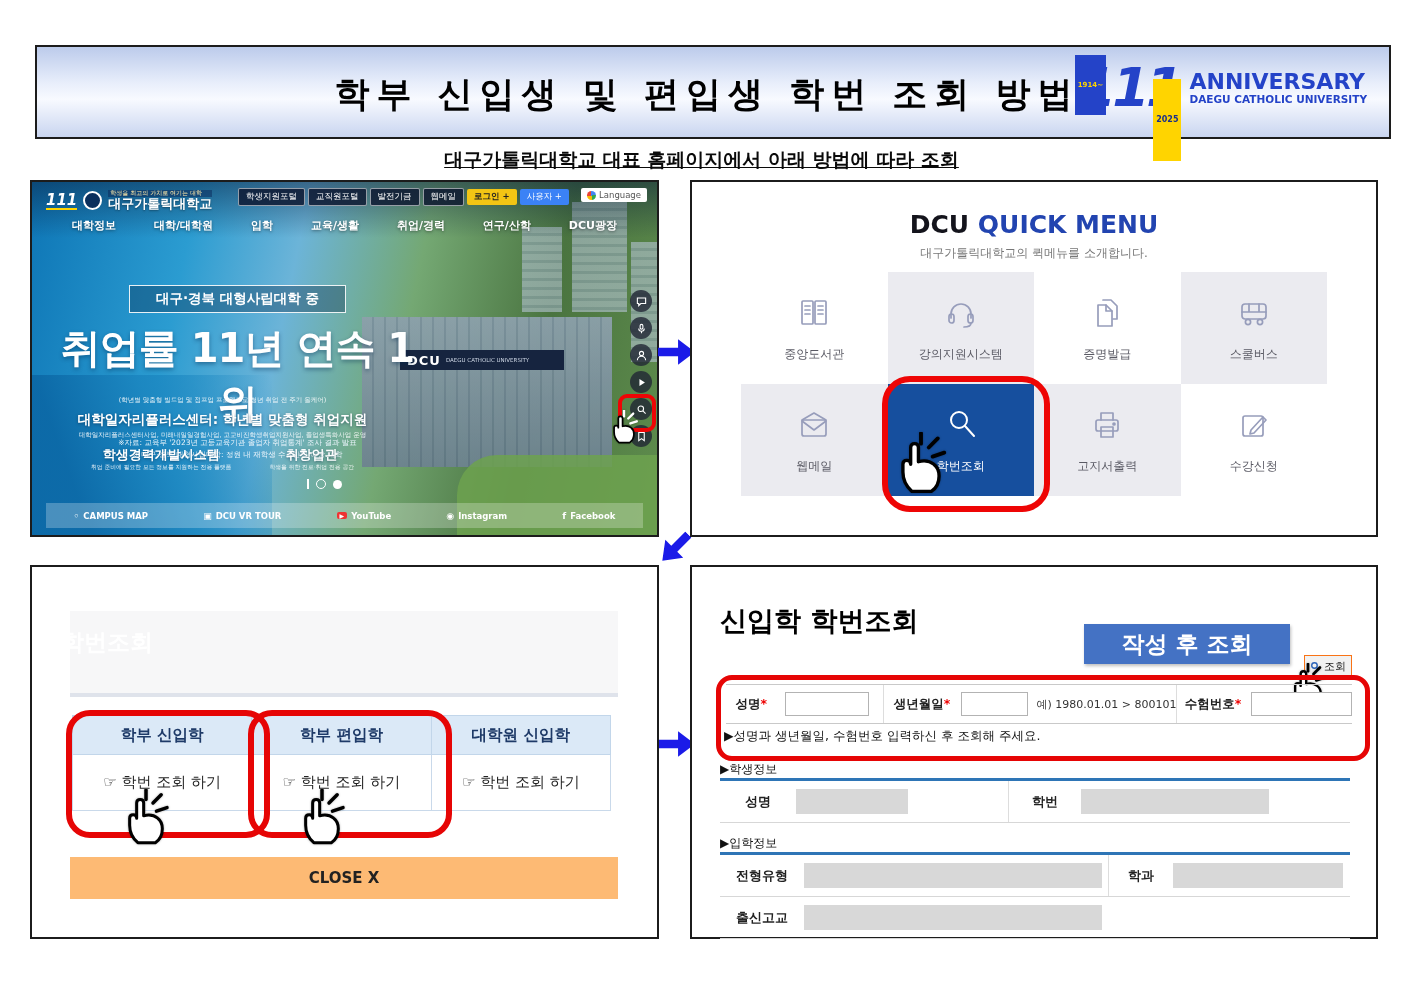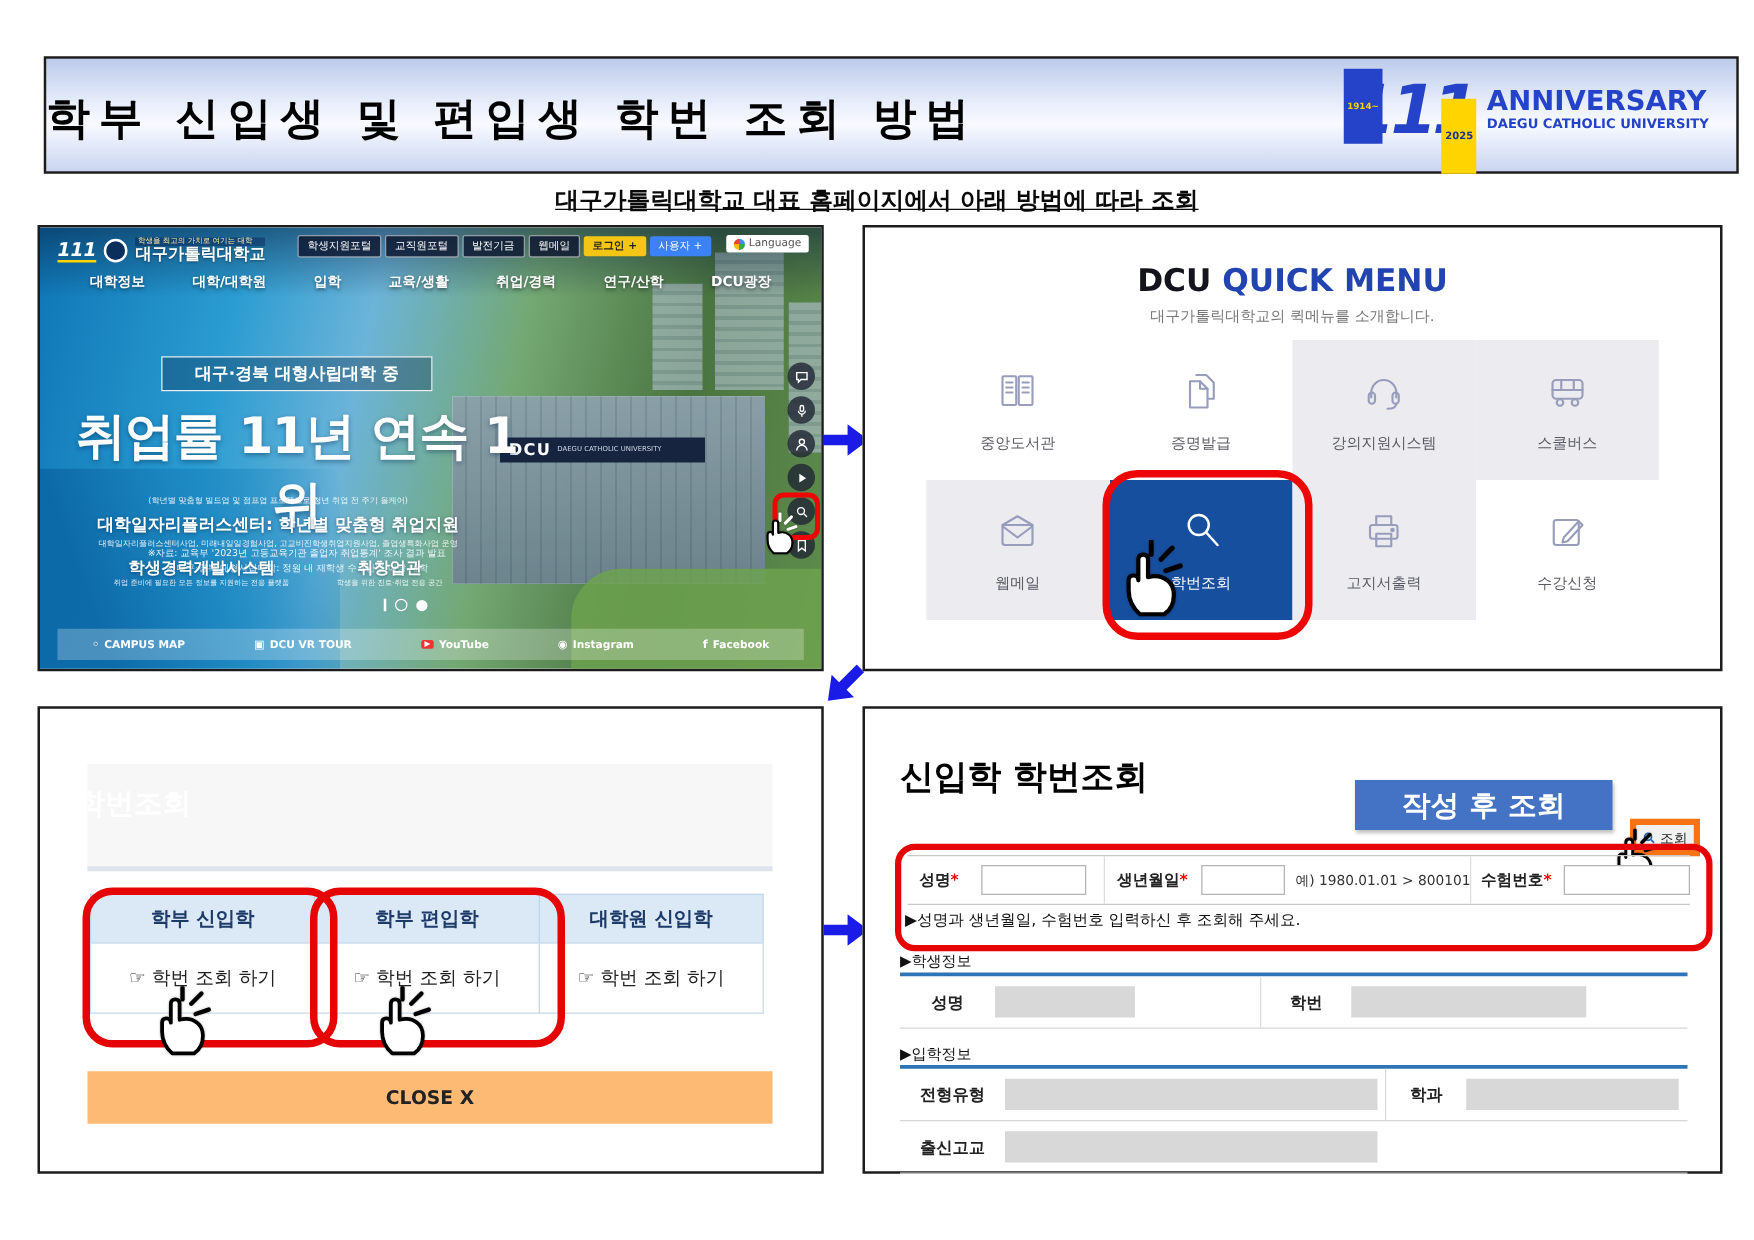--- a/index.html
+++ b/index.html
@@ -3,26 +3,26 @@
 <meta charset="utf-8">
 <style>
   html,body{margin:0;padding:0;background:#fff;}
   #canvas{position:relative;width:1403px;height:992px;background:#fff;overflow:hidden;
           font-family:"DejaVu Sans","Liberation Sans",sans-serif;color:#111;}
   .abs{position:absolute;}
 
   
   .header-box{left:35px;top:45px;width:1352px;height:90px;border:2px solid #1c1c1c;
     background:linear-gradient(180deg,#bccbeb 0%,#e8eefb 40%,#f8faff 58%,#c9d5f0 100%);}
-  .header-title{left:0;right:12px;top:24px;text-align:left;font-size:35px;font-weight:900;
+  .header-title{left:0;right:12px;top:24px;text-align:center;font-size:35px;font-weight:900;
     letter-spacing:7px;color:#000;}
   .anniv{right:22px;top:12px;display:flex;align-items:center;gap:10px;}
   .anniv-111{font-size:54px;line-height:58px;font-weight:900;font-style:italic;color:#2443c8;position:relative;letter-spacing:-4px;}
   .anniv-badge{position:absolute;right:-2px;top:20px;background:#ffd400;color:#1a2f8a;font-size:8px;
-    font-style:normal;font-weight:bold;padding:1px 3px;letter-spacing:0;text-align:center;}
+    font-style:normal;font-weight:bold;padding:12px 3px;letter-spacing:0;text-align:center;}
   .anniv-since{position:absolute;left:-4px;bottom:2px;background:#2443c8;color:#ffd400;font-size:7px;
     font-style:normal;padding:1px 3px;letter-spacing:0;}
   .anniv-col{display:flex;flex-direction:column;line-height:1.1;}
   .anniv-l1{font-size:22px;font-weight:900;color:#2443c8;}
   .anniv-l2{font-size:10.5px;font-weight:bold;color:#2443c8;}
   .subtitle{left:0;right:0;top:147px;text-align:center;font-size:19px;font-weight:bold;color:#0a0a0a;text-decoration:underline;}
 
   
   .panel{position:absolute;border:2px solid #1c1c1c;background:#fff;}
   #panel-home{left:30px;top:180px;width:625px;height:353px;overflow:hidden;}
@@ -120,21 +120,21 @@
   .pp-td{flex:1;height:55px;background:#fff;border:1px solid #c9d9ea;border-top:none;display:flex;
     align-items:center;justify-content:center;font-size:15px;color:#222;margin-right:-1px;}
   .pp-ring{width:192px;height:116px;border:6px solid #e60505;border-radius:24px;}
   .pp-close{left:38px;top:290px;width:548px;height:42px;background:#fdba74;display:flex;align-items:center;
     justify-content:center;font-size:15px;font-weight:900;color:#222;}
 
   
   .lk-title{left:28px;top:36px;font-size:27px;font-weight:900;color:#000;}
   .lk-cta{left:392px;top:57px;width:206px;height:40px;background:#4472c4;color:#fff;display:flex;
     align-items:center;justify-content:center;font-size:23px;font-weight:bold;box-shadow:1px 2px 3px rgba(0,0,0,.25);}
-  .lk-search{left:612px;top:88px;height:18px;background:#f1f1f1;border:5px solid #f97316;display:flex;
+  .lk-search{left:612px;top:88px;height:18px;background:#f1f1f1;border:1px solid #f97316;display:flex;
     align-items:center;gap:3px;padding:1px 5px;font-size:11px;color:#222;}
   .lk-search svg{width:11px;height:11px;stroke:#2a62b8;fill:none;stroke-width:2;}
   .lk-ring{left:24px;top:108px;width:644px;height:76px;border:5px solid #e60505;border-radius:16px;}
   .lk-form{left:34px;top:117px;width:626px;height:38px;border-top:1px solid #c9c9c9;border-bottom:1px solid #c9c9c9;
     display:flex;align-items:center;font-size:12.5px;}
   .lk-lab{font-weight:bold;color:#222;white-space:nowrap;}
   .req{color:#e00;font-weight:bold;}
   .inp{height:22px;border:1px solid #b3b3b3;background:#fff;margin:0 8px;}
   .vsep{width:1px;height:38px;background:#ddd;margin:0 6px;}
   .hint{font-size:11px;color:#333;white-space:nowrap;}
@@ -331,36 +331,36 @@
 
     <div class="abs qm-grid">
       <div class="qm-cell bg-w">
         <svg viewBox="0 0 40 40">
             <rect x="8" y="8" width="11" height="23" rx="1"></rect>
             <rect x="21" y="8" width="11" height="23" rx="1"></rect>
             <path d="M11 13 h5 M11 17 h5 M11 21 h5 M24 13 h5 M24 17 h5 M24 21 h5"></path>
           </svg>
         <span class="qm-label">중앙도서관</span>
       </div>
-      <div class="qm-cell bg-w">
-        <svg viewBox="0 0 40 40">
-            <path d="M16 7 h8 l6 6 v13 h-4"></path>
-            <path d="M11 12 h8 l6 6 v15 h-14 z"></path>
-            <path d="M19 12 v6 h6"></path>
-          </svg>
-        <span class="qm-label">증명발급</span>
-      </div>
       <div class="qm-cell bg-g">
         <svg viewBox="0 0 40 40">
             <path d="M10 25 v-4 a10 10 0 0 1 20 0 v4"></path>
             <rect x="8" y="21" width="5" height="9" rx="2.5"></rect>
             <rect x="27" y="21" width="5" height="9" rx="2.5"></rect>
             <path d="M30 30 q0 4 -7 4"></path>
           </svg>
         <span class="qm-label">강의지원시스템</span>
+      </div>
+      <div class="qm-cell bg-w">
+        <svg viewBox="0 0 40 40">
+            <path d="M16 7 h8 l6 6 v13 h-4"></path>
+            <path d="M11 12 h8 l6 6 v15 h-14 z"></path>
+            <path d="M19 12 v6 h6"></path>
+          </svg>
+        <span class="qm-label">증명발급</span>
       </div>
       <div class="qm-cell bg-g">
         <svg viewBox="0 0 40 40">
             <rect x="8" y="11" width="24" height="15" rx="3"></rect>
             <path d="M8 19 h24 M15 11 v8 M25 11 v8"></path>
             <circle cx="14" cy="29" r="2.6"></circle>
             <circle cx="26" cy="29" r="2.6"></circle>
           </svg>
         <span class="qm-label">스쿨버스</span>
       </div>

